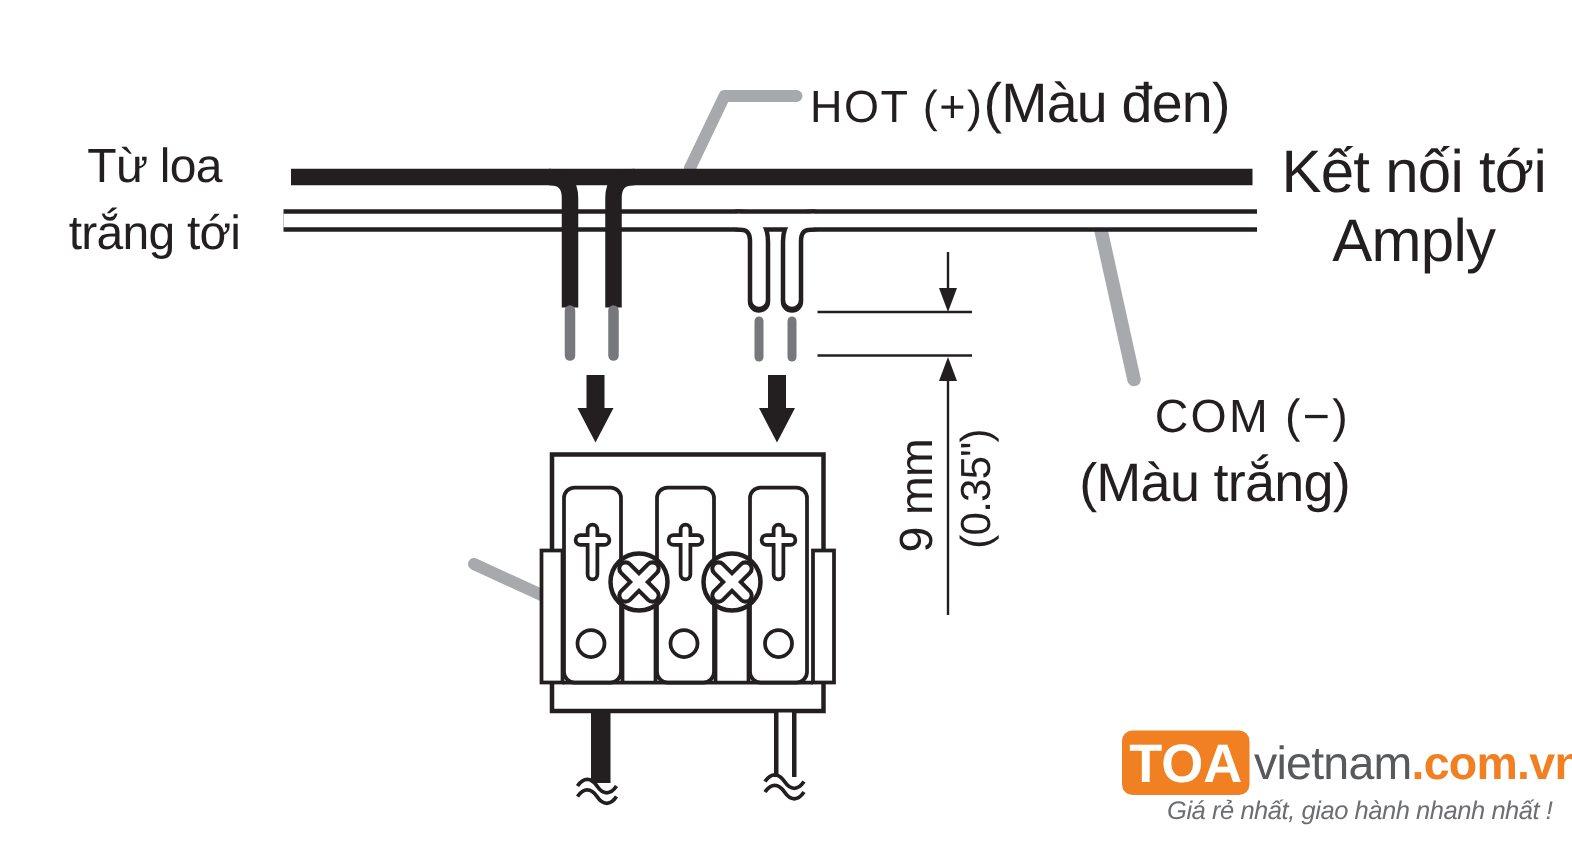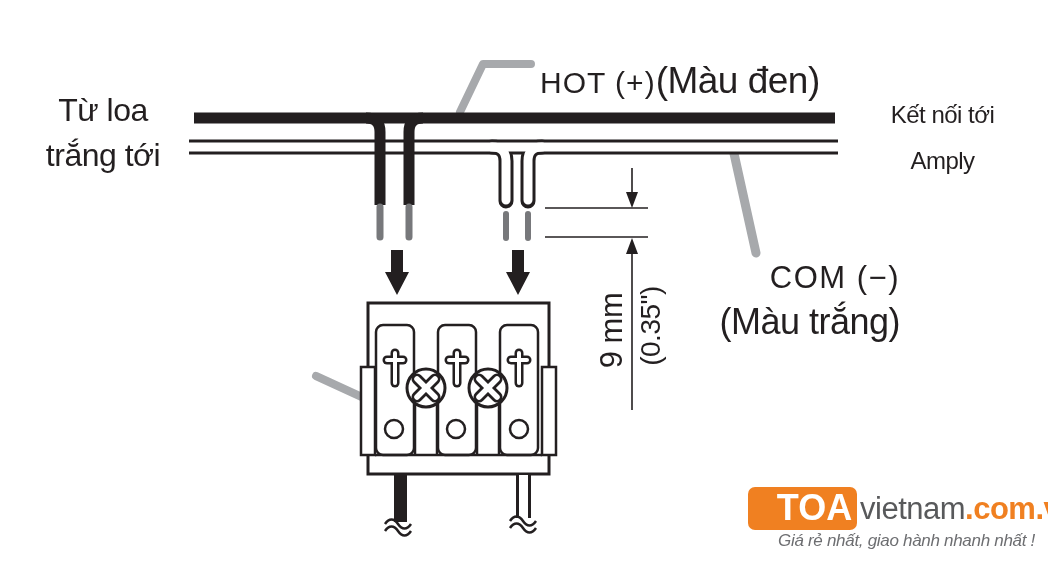--- a/index.html
+++ b/index.html
@@ -4,36 +4,36 @@
 <style>
   html,body{margin:0;padding:0;background:#fff;}
   .stage{
     position:relative;width:1048px;height:567px;background:#fff;overflow:hidden;
     font-family:"Liberation Sans", sans-serif;color:var(--ink,#231F20);
   }
   .stage svg{position:absolute;left:0;top:0;}
   .lbl{position:absolute;white-space:nowrap;line-height:1.0;letter-spacing:-0.5px;}
   .lbl.center{text-align:center;}
   .from-speaker{left:8px;top:88px;width:190px;font-size:32px;line-height:45px;}
-  .to-amp{left:845px;top:92px;width:195px;font-size:24px;line-height:46px;}
+  .to-amp{left:845px;top:92px;width:195px;font-size:40px;line-height:46px;}
   .hot-row{left:540px;top:50px;display:flex;align-items:baseline;}
   .hot-name{font-size:30px;letter-spacing:1px;}
-  .hot-note{font-size:37px;letter-spacing:-0.5px;margin-top:12px;}
+  .hot-note{font-size:37px;letter-spacing:-0.5px;}
   .com-block{left:690px;top:262px;width:210px;text-align:right;}
   .com-name{font-size:31px;letter-spacing:1.5px;}
   .com-note{font-size:36px;margin-top:11px;letter-spacing:-0.5px;}
   .terminal-label{left:120px;top:328px;width:210px;font-size:34px;line-height:47px;}
   .rot{position:absolute;transform:rotate(-90deg);transform-origin:center center;}
   .dim-mm{left:571px;top:315px;width:80px;text-align:center;font-size:31px;}
   .dim-in{left:603px;top:312px;width:96px;text-align:center;font-size:28px;}
   
   .logo-row{position:absolute;left:748px;top:487px;display:flex;align-items:flex-end;}
   .logo-box{
     background:var(--orange,#F08021);border-radius:7px;width:85px;height:43px;
-    display:flex;justify-content:center;padding-left:24px;
+    display:flex;align-items:center;justify-content:center;
   }
   .logo-box span{color:#fff;font-size:36px;font-weight:bold;letter-spacing:0px;}
   .logo-vietnam{color:var(--logo_gray,#58595B);font-size:31px;font-weight:normal;margin-left:3px;
     padding-bottom:3px;letter-spacing:-0.5px;}
   .logo-domain{color:var(--orange,#F08021);font-size:31px;font-weight:bold;padding-bottom:3px;
     letter-spacing:-0.5px;}
   .tagline{position:absolute;left:735px;top:531px;width:300px;text-align:right;
     font-size:17px;font-style:italic;color:var(--tagline_gray,#6D6E71);letter-spacing:-0.3px;}
 </style>
 </head>

